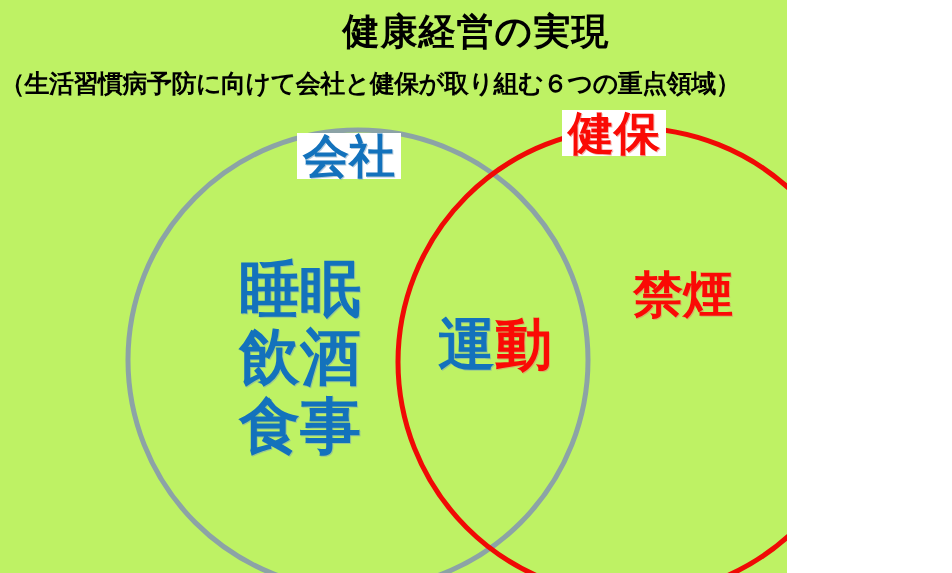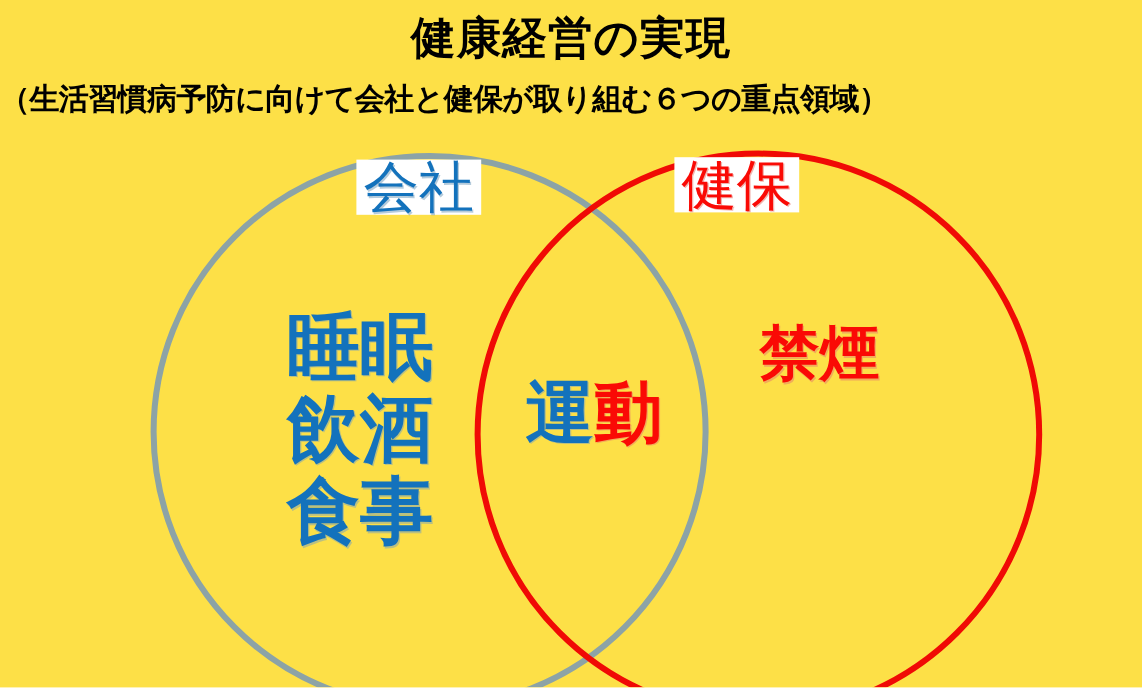--- a/index.html
+++ b/index.html
@@ -6,23 +6,23 @@
   html, body {
     margin: 0;
     padding: 0;
     background: #ffffff;
   }
   body {
     font-family: "Liberation Sans", "DejaVu Sans", sans-serif;
   }
   #slide {
     position: relative;
-    width: 952px;
+    width: 787px;
     height: 573px;
-    background: #fde047;
+    background: #bef264;
     overflow: hidden;
   }
 
   
   .title {
     position: absolute;
     left: 0;
     top: 12px;
     width: 952px;
     text-align: center;
@@ -53,35 +53,35 @@
     left: 0;
     top: 0;
     width: 952px;
     height: 573px;
   }
 
   
   .circle-caption {
     position: absolute;
     font-size: 46px;
-    font-weight: normal;
+    font-weight: bold;
     line-height: 1;
     white-space: nowrap;
     background: #ffffff;
     padding: 0 6px;
   }
   #caption-company {
     left: 297px;
     top: 133px;
     color: #1372BC;
     text-shadow: 1px 1px 0 rgba(120,160,190,0.55);
   }
   #caption-kenpo {
     left: 562px;
-    top: 131px;
+    top: 110px;
     color: #FA0A05;
     text-shadow: 1px 1px 0 rgba(230,120,110,0.55);
   }
 
   
   .word-group {
     position: absolute;
     font-weight: bold;
     line-height: 1.12;
     white-space: nowrap;

